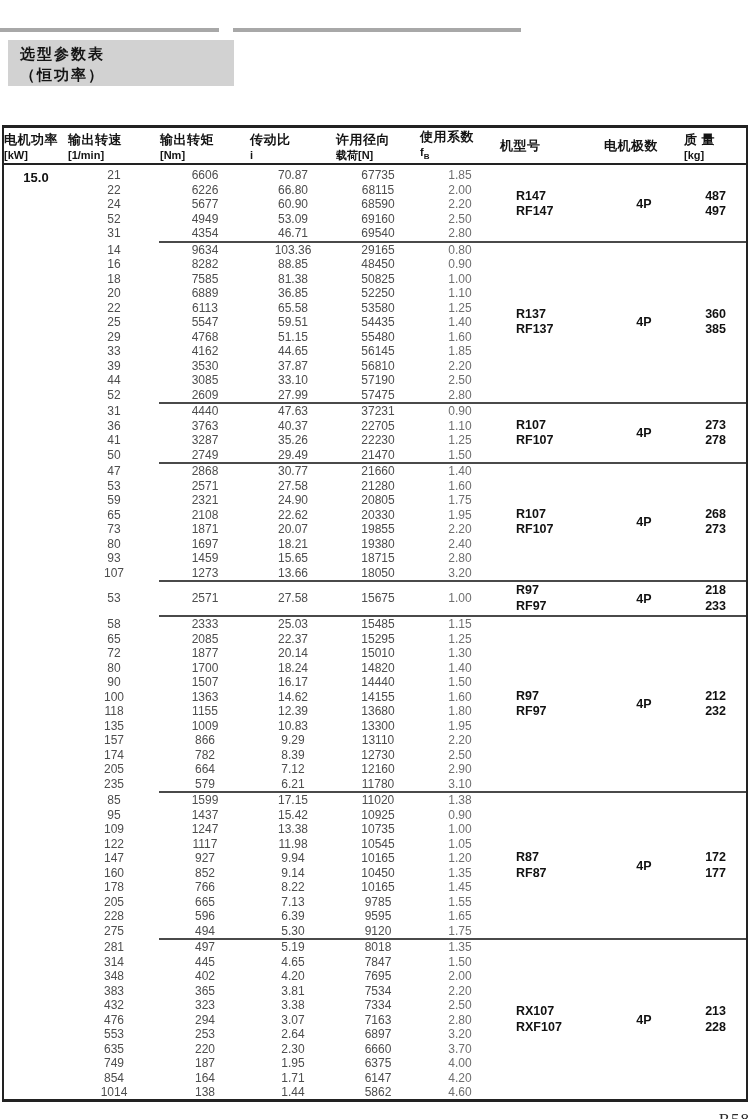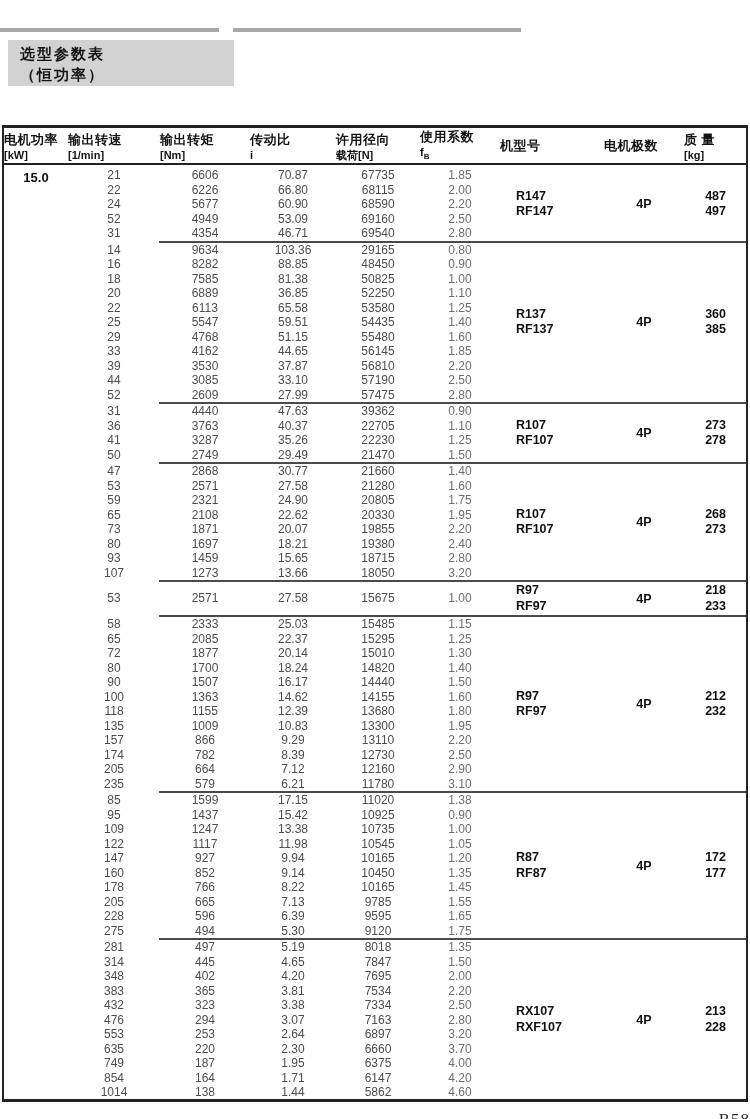--- a/index.html
+++ b/index.html
@@ -254,21 +254,21 @@
             </div>
           </div>
         </div>
         <div class="gsep"></div>
         <div class="group">
           <div class="row">
             <div class="cell c1"></div>
             <div class="cell c2">31</div>
             <div class="cell c3">4440</div>
             <div class="cell c4">47.63</div>
-            <div class="cell c5">39362</div>
+            <div class="cell c5">37231</div>
             <div class="cell c6 factor">0.90</div>
           </div>
           <div class="row">
             <div class="cell c1"></div>
             <div class="cell c2">36</div>
             <div class="cell c3">3763</div>
             <div class="cell c4">40.37</div>
             <div class="cell c5">22705</div>
             <div class="cell c6 factor">1.10</div>
           </div>

